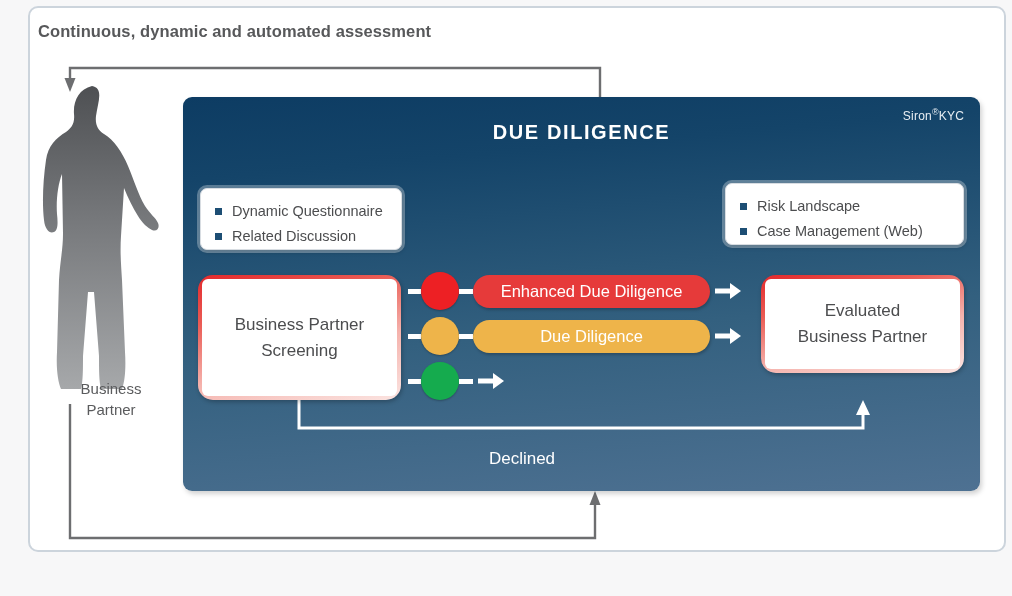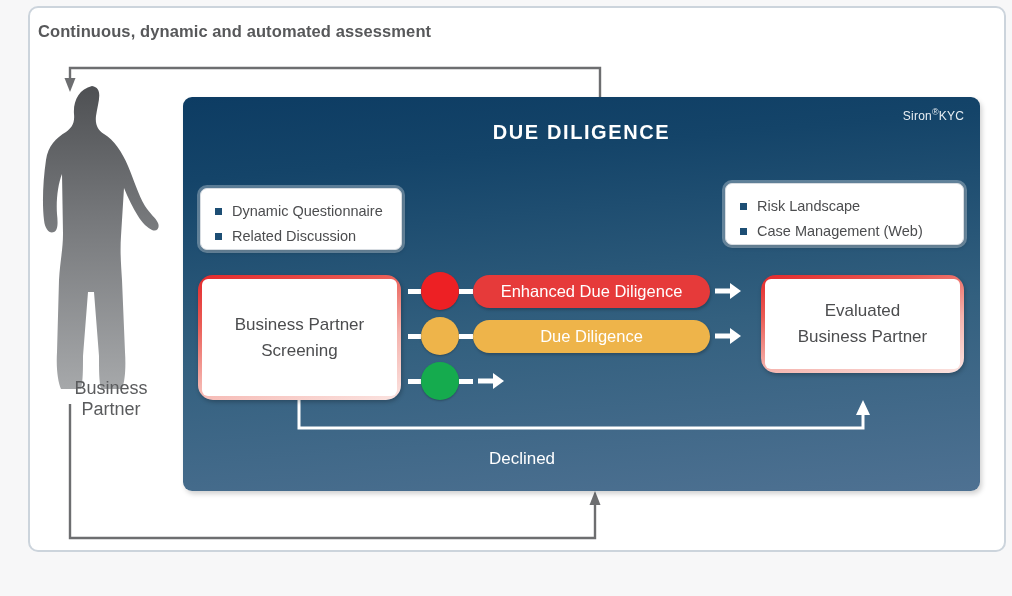--- a/index.html
+++ b/index.html
@@ -26,21 +26,21 @@
     font-size:16.5px;font-weight:bold;color:#57585a;
     letter-spacing:.1px;white-space:nowrap;
   }
 
   
   .person{position:absolute;left:38px;top:84px;width:130px;height:310px;}
   .person svg{display:block;width:130px;height:310px;}
 
   .person-label{
     position:absolute;left:46px;top:378px;width:130px;
-    text-align:center;font-size:18px;color:#5a5b5d;line-height:21px;
+    text-align:center;font-size:15px;color:#5a5b5d;line-height:21px;
   }
 
   
   .loops{position:absolute;left:0;top:0;width:1012px;height:596px;pointer-events:none;}
 
   
   .panel{
     position:absolute;left:183px;top:97px;width:797px;height:394px;
     border-radius:9px;
     background:linear-gradient(175deg,#0d3c63 0%,#144469 18%,#33607f 58%,#4e7192 100%);

